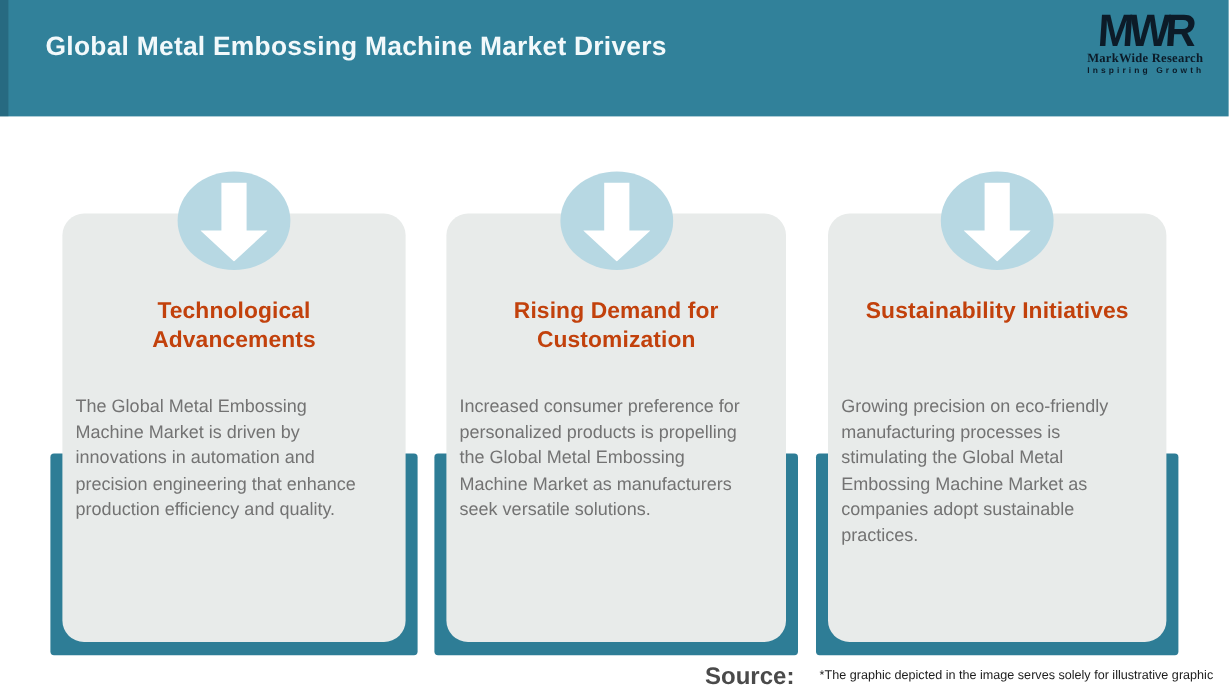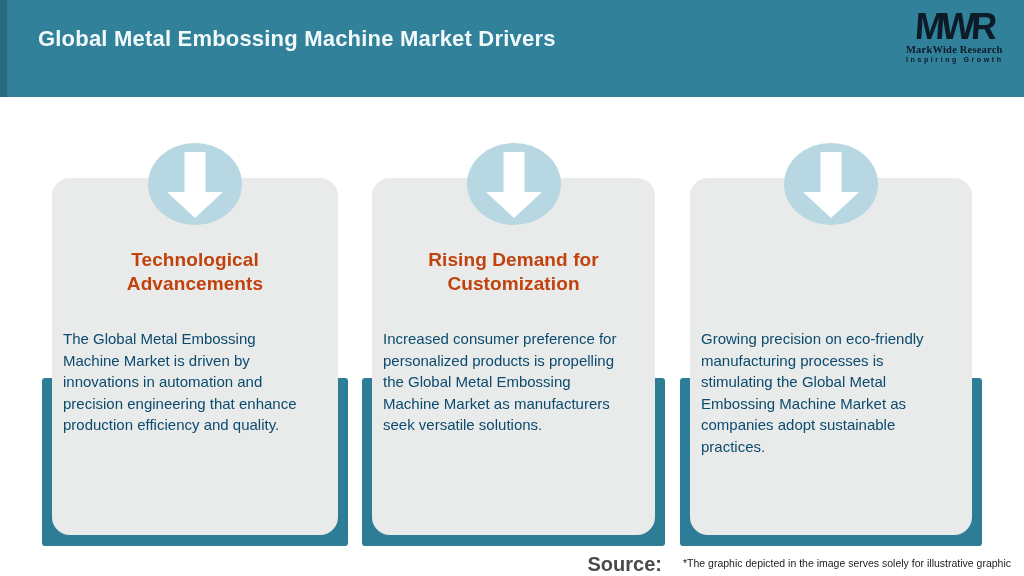--- a/index.html
+++ b/index.html
@@ -60,21 +60,21 @@
     background: #E8EBEA; border-radius: 18px; z-index: 2;
   }
   .card-title {
     position: absolute; top: 70px; left: 12px; right: 12px;
     text-align: center; font-size: 19px; line-height: 24px;
     font-weight: 700; color: #c2410c; letter-spacing: 0.1px;
     z-index: 3;
   }
   .card-body {
     position: absolute; top: 150px; left: 11px; right: 24px;
-    font-size: 15px; line-height: 21.5px; color: #0c4a6e;
+    font-size: 15px; line-height: 21.5px; color: #737373;
     text-align: left; z-index: 3;
   }
 
   .arrow-circle {
     position: absolute; top: 0; left: 50%; transform: translateX(-50%);
     width: 94px; height: 82px; border-radius: 50%;
     background: #B7D8E3; z-index: 4;
     display: flex; align-items: center; justify-content: center;
   }
   .arrow-circle svg { display: block; margin-top: 2px; }
@@ -125,20 +125,21 @@
     <div class="arrow-circle">
       <svg width="56" height="66" viewBox="0 0 56 66">
         <path d="M17.5 0 L38.5 0 L38.5 40 L56 40 L28 66 L0 40 L17.5 40 Z" fill="#ffffff"></path>
       </svg>
     </div>
   </div>
 
   <div class="card-group g3">
     <div class="back-panel"></div>
     <div class="card">
+      <div class="card-title">Sustainability Initiatives</div>
       <div class="card-body">Growing precision on eco-friendly manufacturing processes is stimulating the Global Metal Embossing Machine Market as companies adopt sustainable practices.</div>
     </div>
     <div class="arrow-circle">
       <svg width="56" height="66" viewBox="0 0 56 66">
         <path d="M17.5 0 L38.5 0 L38.5 40 L56 40 L28 66 L0 40 L17.5 40 Z" fill="#ffffff"></path>
       </svg>
     </div>
   </div>
 
   <div class="footer-source">Source: www.markwideresearch.com</div>

